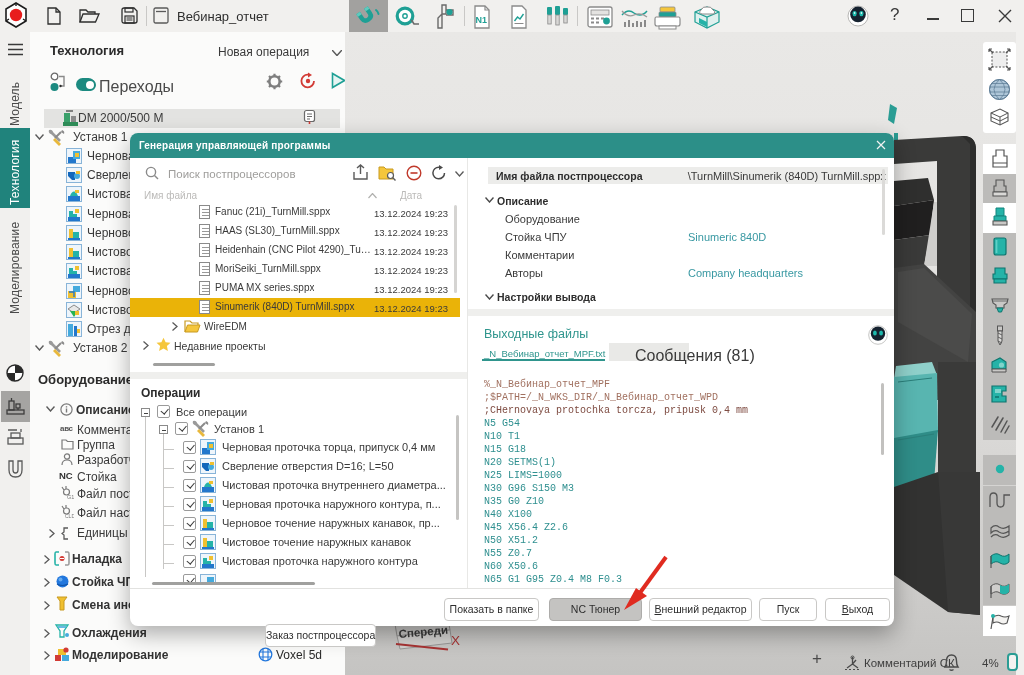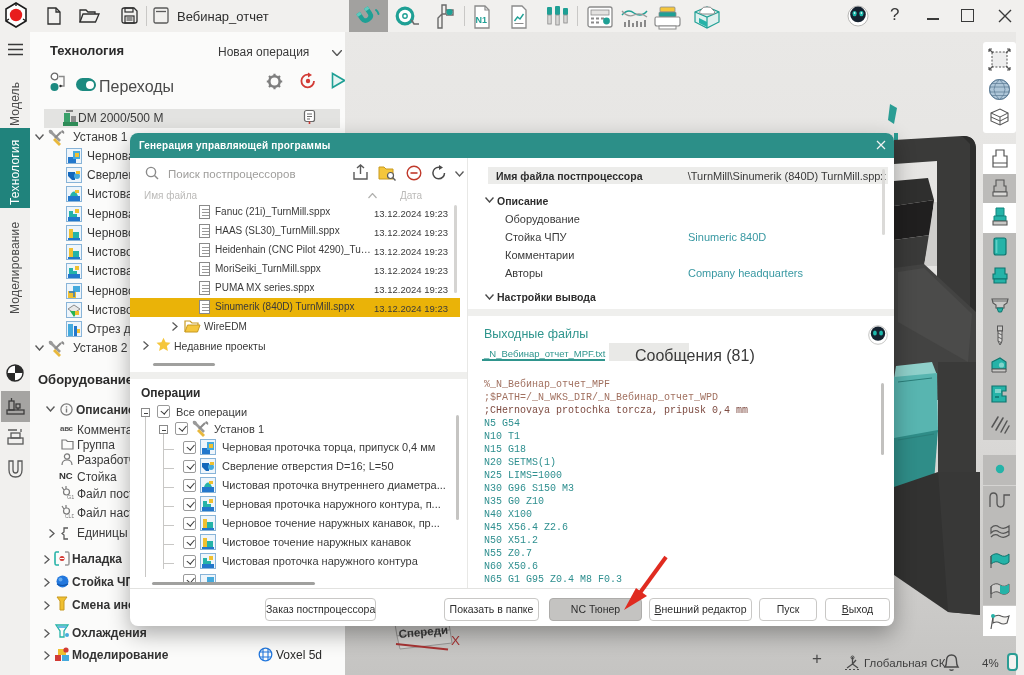--- a/index.html
+++ b/index.html
@@ -444,21 +444,21 @@
   <path d="M6 39 L58 44.5" fill="none" stroke="#a83434" stroke-width="2.2"></path>
   <text x="61" y="40" font-size="13.5" fill="#a83434" font-family="Liberation Sans">X</text>
 </svg>
 
 <div class="row" style="left:467px;top:617px;font-size:17px;color:#4a4a4a;font-weight:300">+</div>
 <svg class="abs" style="left:499px;top:623px" width="17" height="16" viewBox="0 0 17 16">
   <path d="M8.5 2 L8.5 9 M8.5 9 L3 13 M8.5 9 L14 13 M8.5 9 L12 5" fill="none" stroke="#4a4a4a" stroke-width="1.3"></path>
   <circle cx="8.5" cy="2.5" r="1.5" fill="none" stroke="#4a4a4a" stroke-width="1"></circle>
   <path d="M1 14.5 L16 14.5" stroke="#4a4a4a" stroke-width="1.2" stroke-dasharray="2 2"></path>
 </svg>
-<div class="row" style="left:519px;top:625px;font-size:11.5px;color:#3e3e3e">Глобальная СК</div>
+<div class="row" style="left:519px;top:625px;font-size:11.5px;color:#3e3e3e">Комментарий СК</div>
 <svg class="abs" style="left:598px;top:621px" width="17" height="19" viewBox="0 0 17 19">
   <path d="M8.5 2 Q13.5 2 13.5 8 Q13.5 12 15 14 L2 14 Q3.5 12 3.5 8 Q3.5 2 8.5 2 Z" fill="none" stroke="#4a4a4a" stroke-width="1.4"></path>
   <path d="M6.5 16.5 Q8.5 18 10.5 16.5" fill="none" stroke="#4a4a4a" stroke-width="1.4"></path>
 </svg>
 <div class="row" style="left:637px;top:625px;font-size:11.5px;color:#3e3e3e">4%</div>
 <div class="abs" style="left:662px;top:621px;width:11px;height:18px;border:2px solid #2a9d94;border-radius:4px;background:#f4f3f1"></div>
 </div>
 <svg class="abs" id="machine" viewBox="0 0 166 643">
   <polygon points="40,72 47,76 44,92 38,88" fill="#2a9d94"></polygon>
   <rect x="44" y="101" width="4" height="23" fill="#2a9d94"></rect>
@@ -794,21 +794,21 @@
             <rect x="6" y="1" width="7" height="6" fill="#44aadd"></rect>
           </svg>
         </div>
 </div>
 
 <div class="abs" style="left:326px;top:282px;width:3px;height:105px;background:#c5c4c2;border-radius:2px"></div>
 <div class="abs" style="left:22px;top:449px;width:163px;height:3px;background:#a0a09e;border-radius:2px"></div>
 </div>
 
 <div class="abs" style="left:0;top:455px;width:764px;height:1px;background:#e2e2e0"></div>
-<div class="btn" style="left:135px;top:465px;width:111px">Заказ постпроцессора</div>
+<div class="btn" style="left:135px;top:491px;width:111px">Заказ постпроцессора</div>
 <div class="btn" style="left:314px;top:465px;width:95px">Показать в папке</div>
 <div class="btn" style="left:419px;top:465px;width:93px;background:#c4c3c1;border-color:#adacaa">NC Тюнер</div>
 <div class="btn" style="left:519px;top:465px;width:103px"><u>В</u>нешний редактор</div>
 <div class="btn" style="left:629px;top:465px;width:58px">Пуск</div>
 <div class="btn" style="left:695px;top:465px;width:65px"><u>В</u>ыход</div>
 
 <div class="abs" style="left:358px;top:34px;width:400px;height:17px;background:#ececea"></div>
 <div class="row" style="left:366px;top:37px;font-size:10.5px;font-weight:bold;color:#2e2e2e">Имя файла постпроцессора</div>
 <div class="row" style="right:8px;top:37px;color:#3a3a3a">\TurnMill\Sinumerik (840D) TurnMill.sppx</div>
 <svg class="abs" style="left:355px;top:64px" width="9" height="6" viewBox="0 0 9 6">

